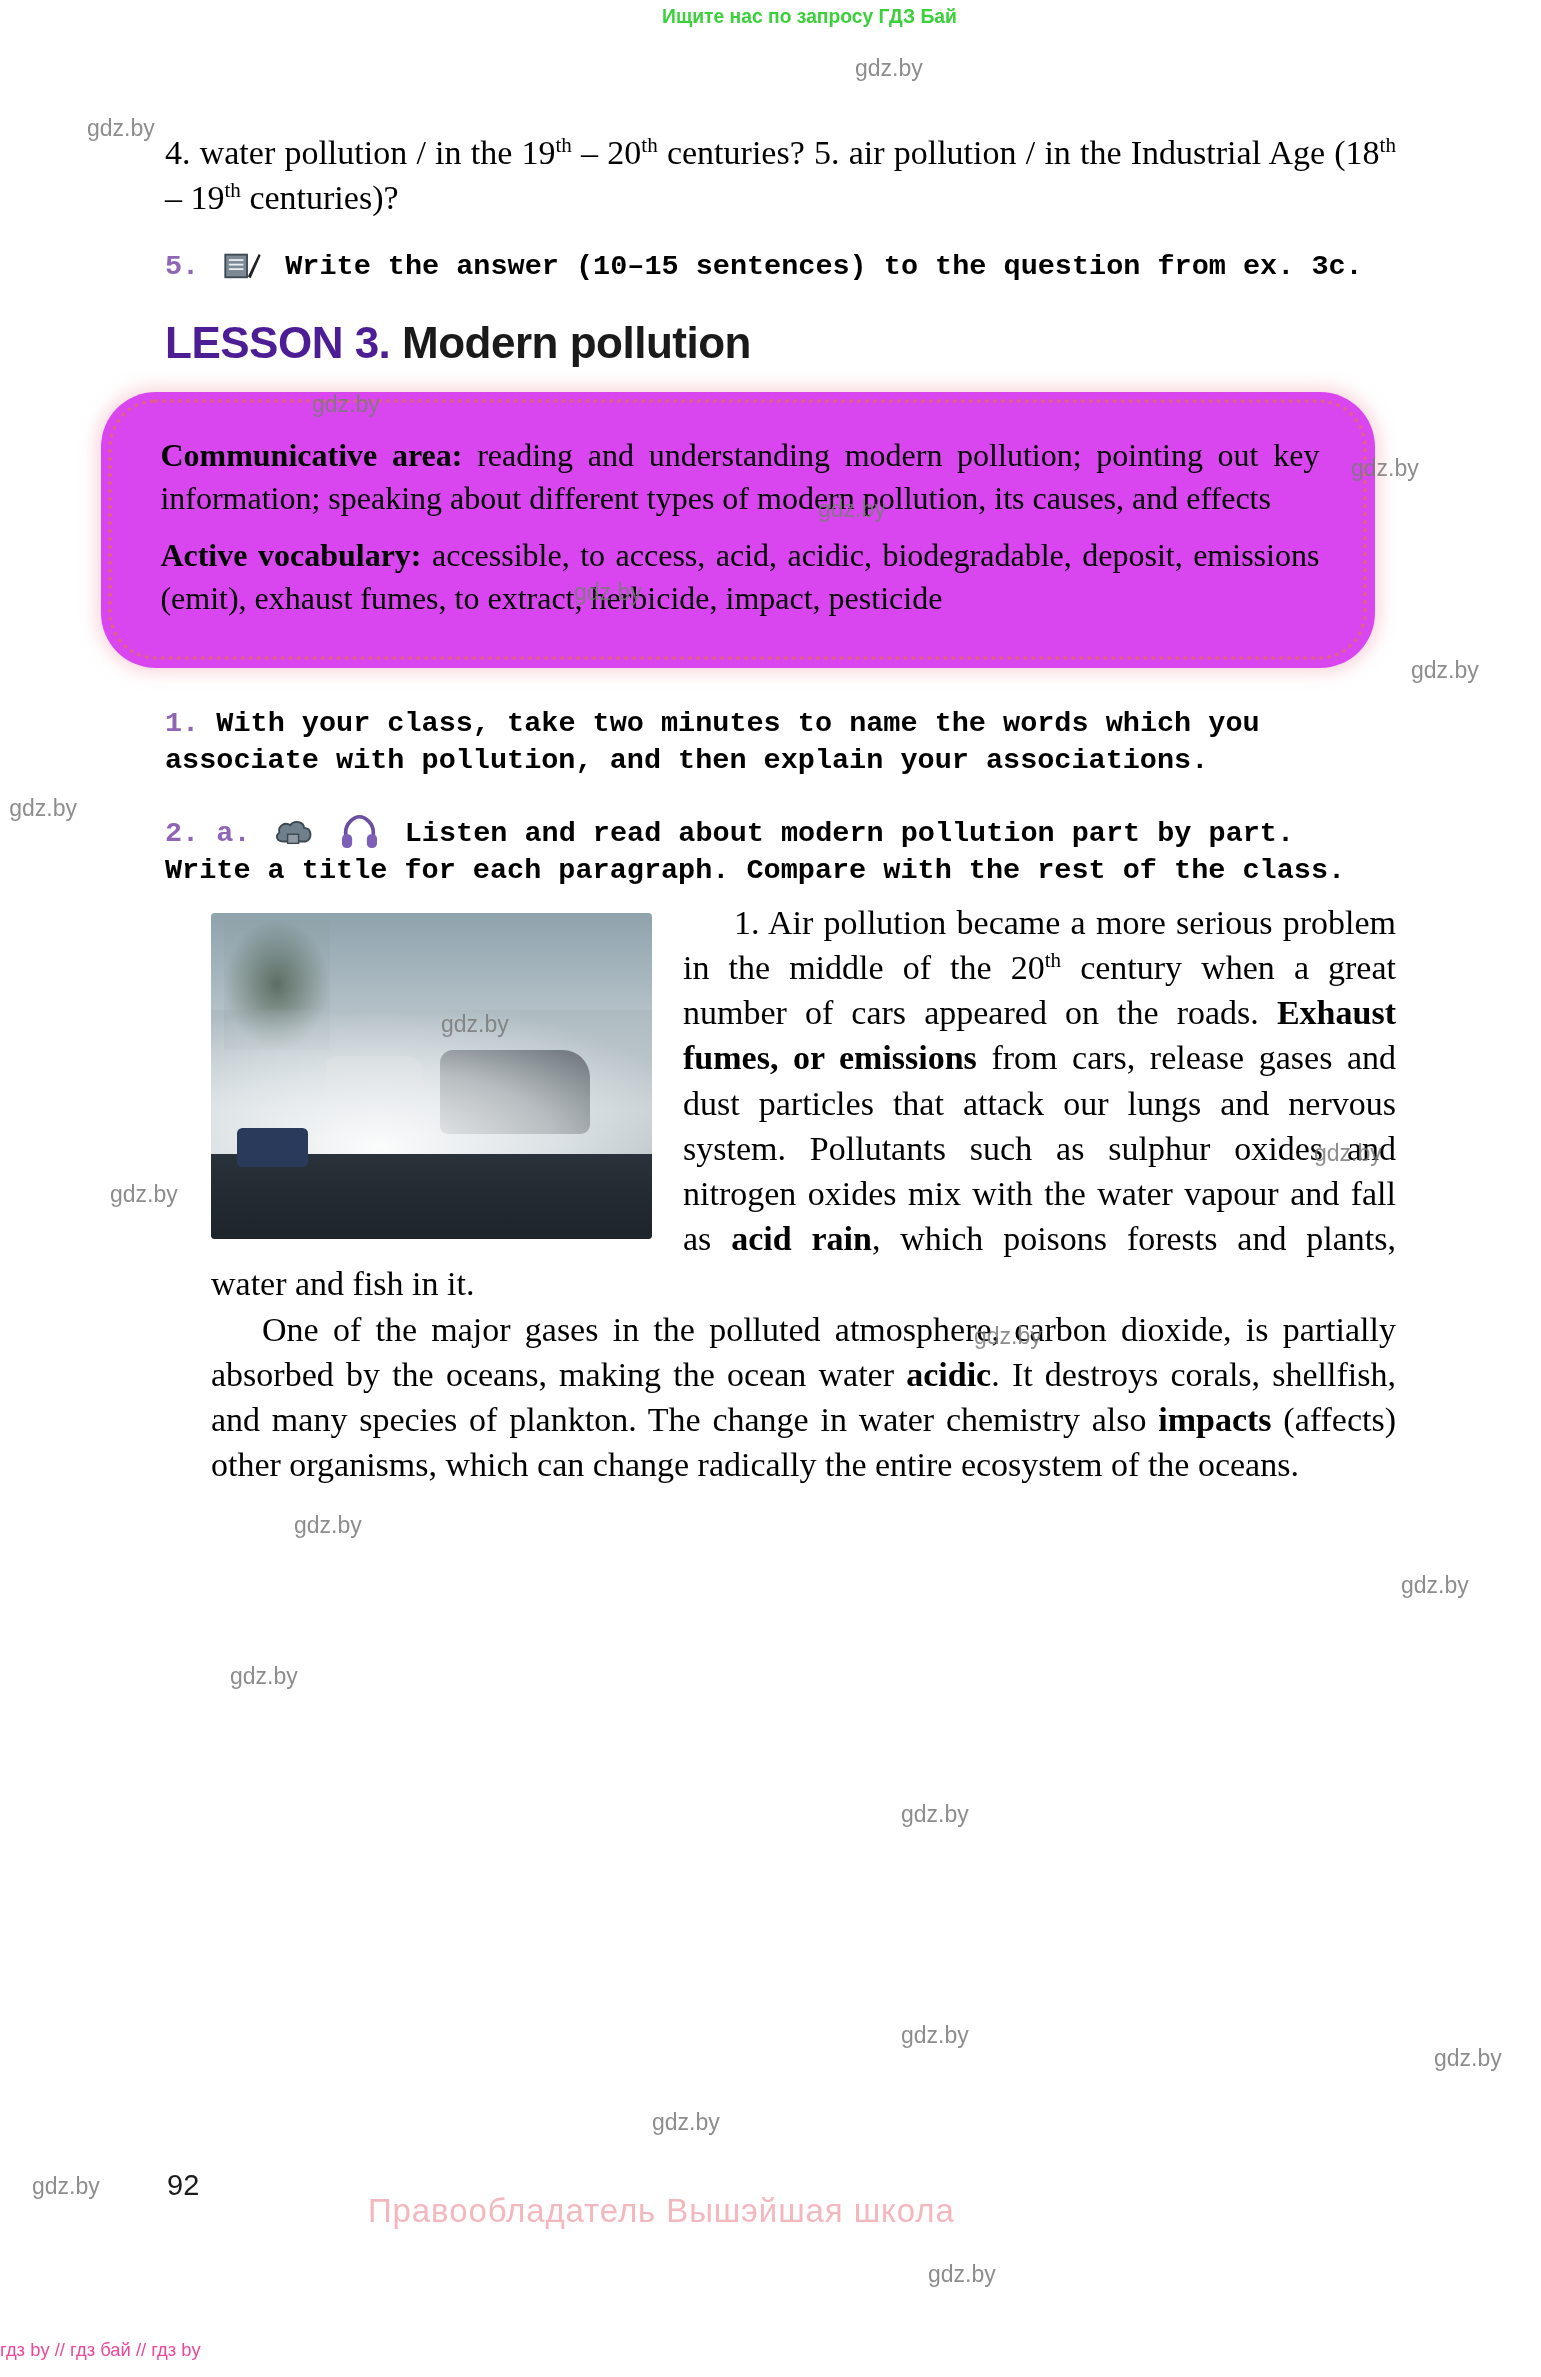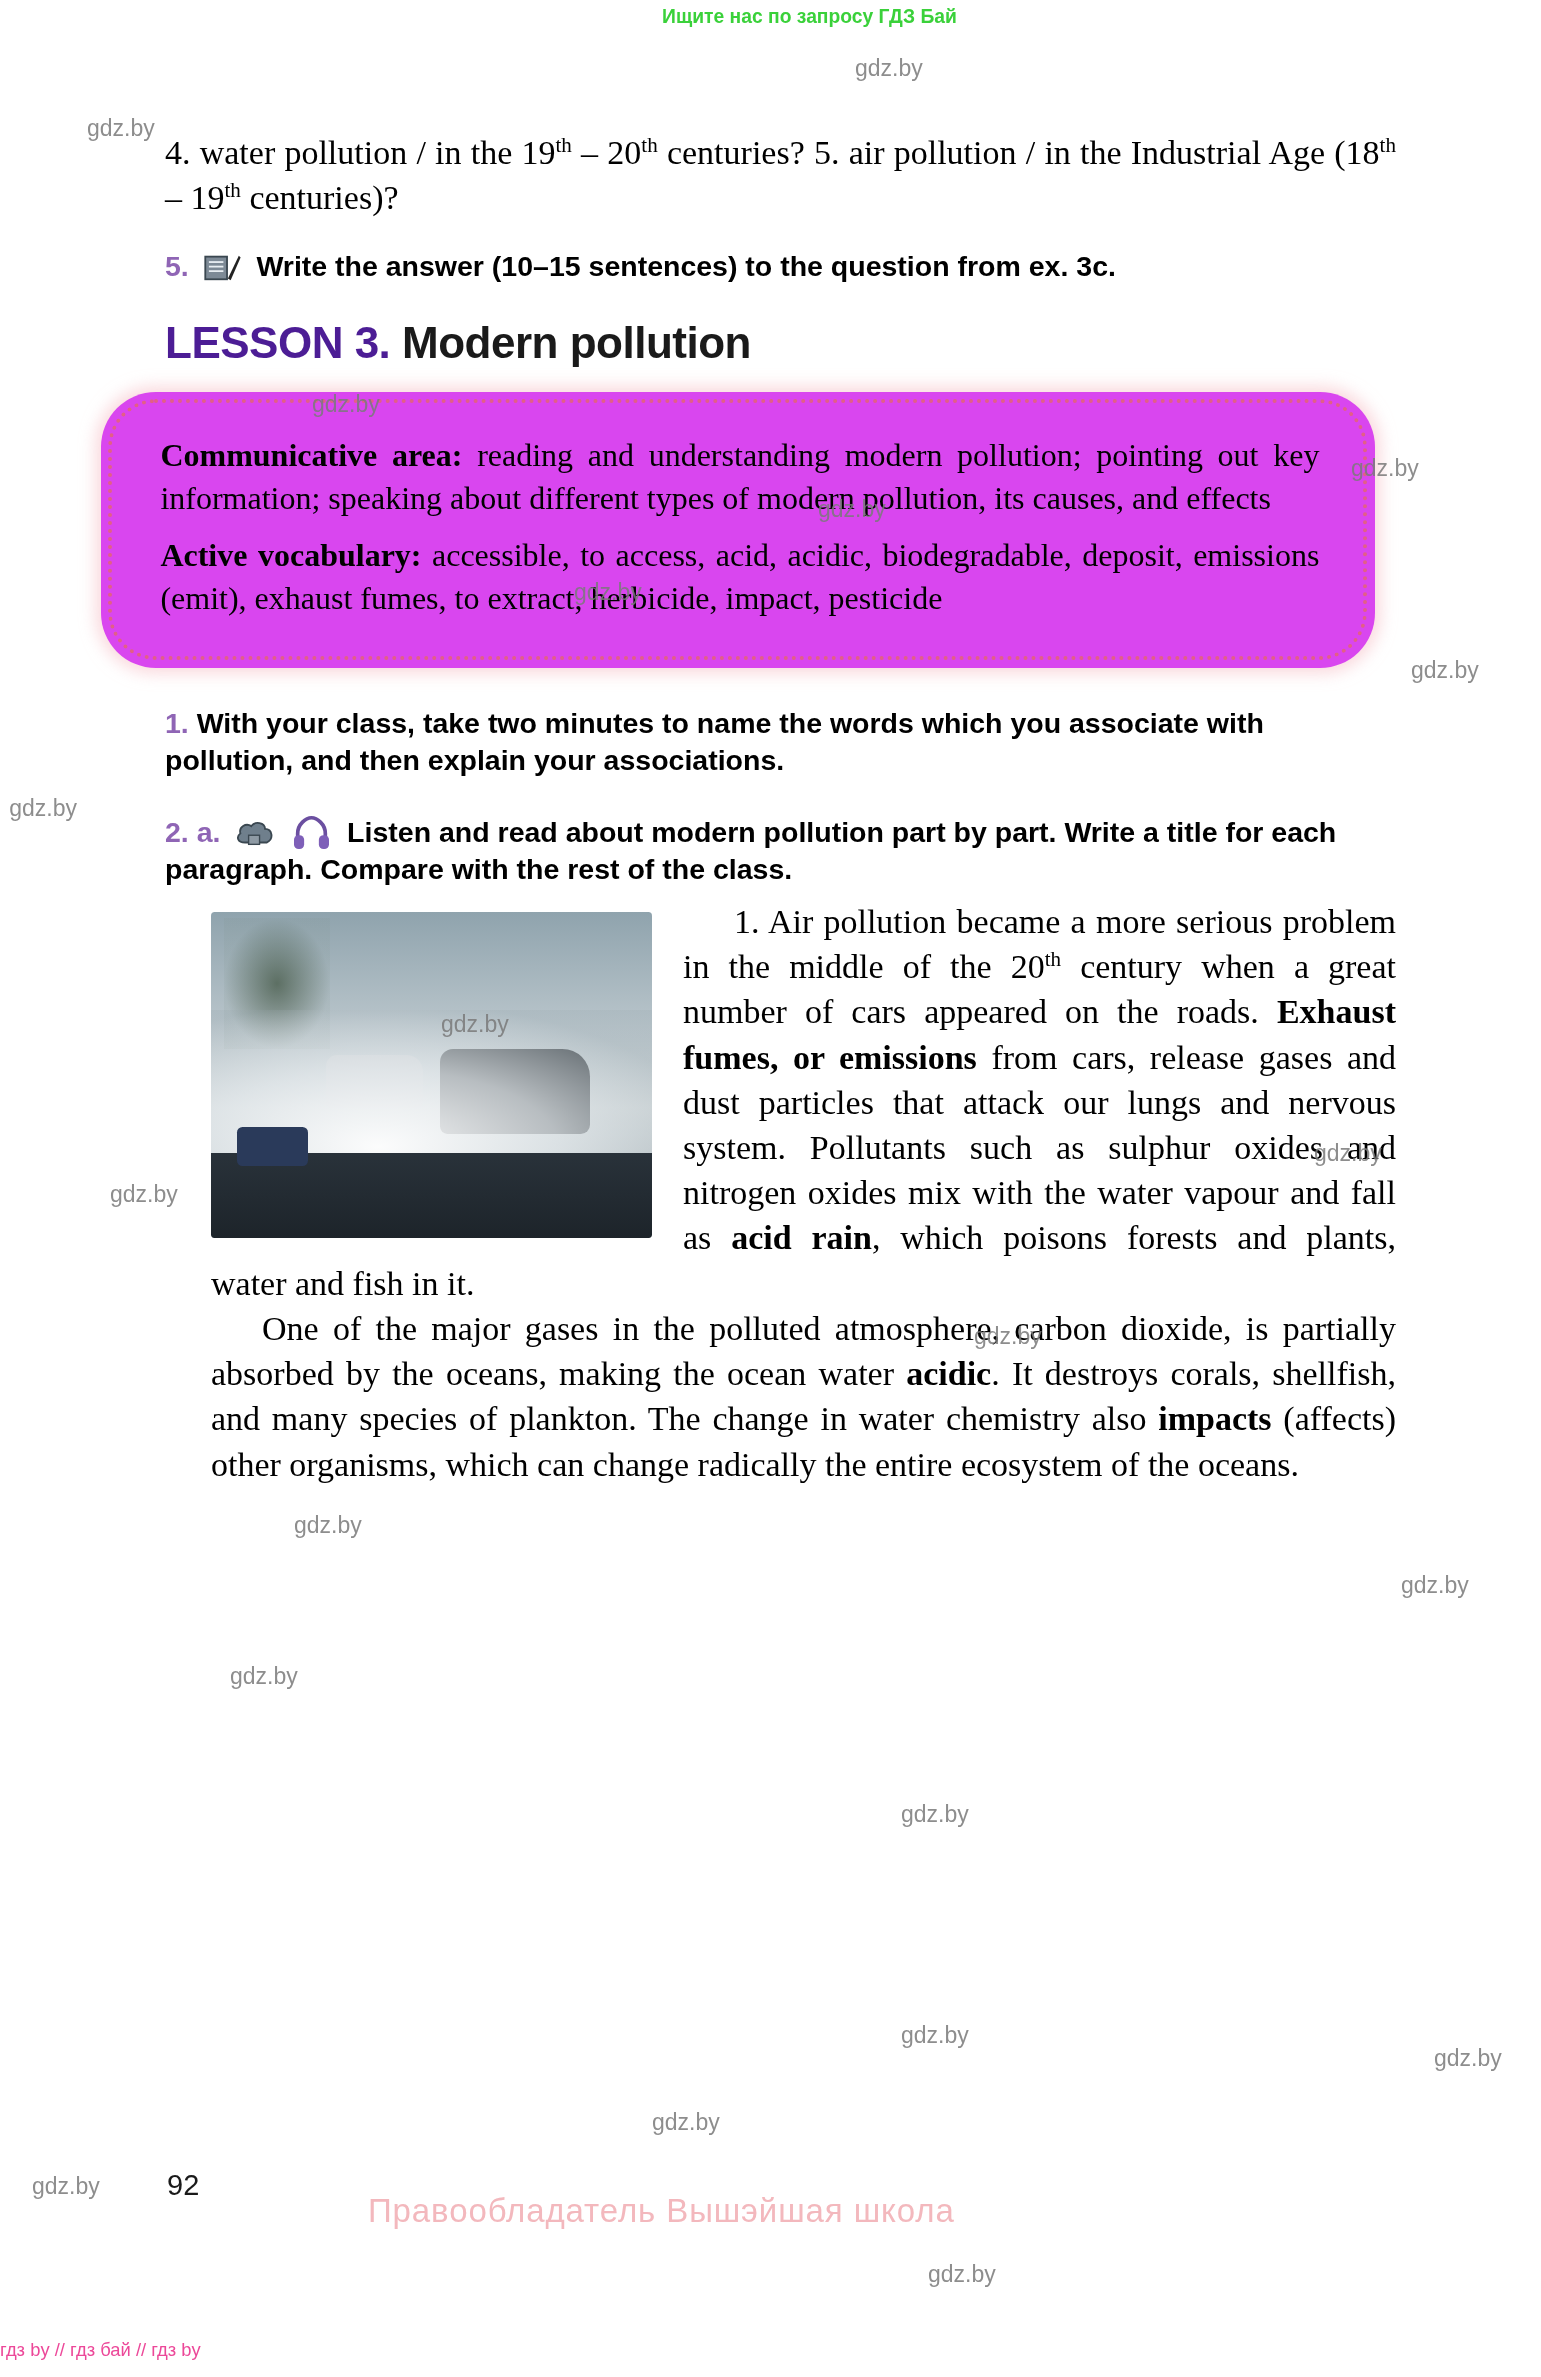--- a/index.html
+++ b/index.html
@@ -73,21 +73,21 @@
 
   .para-cont {
     font-size: 34px;
     line-height: 1.33;
     text-align: justify;
     margin: 0 0 27.6px 0;
   }
   sup { font-size: 0.62em; vertical-align: super; }
 
   .task {
-    font-family: Liberation Sans, sans-serif;
+    font-family: Liberation Mono, monospace;
     font-weight: bold;
     font-size: 28.5px;
     line-height: 1.3;
     margin: 0 0 11px 0;
   }
   .task .num-violet { color: #8f65b5; }
 
   .icon-book {
     display: inline-block;
     width: 37px;

